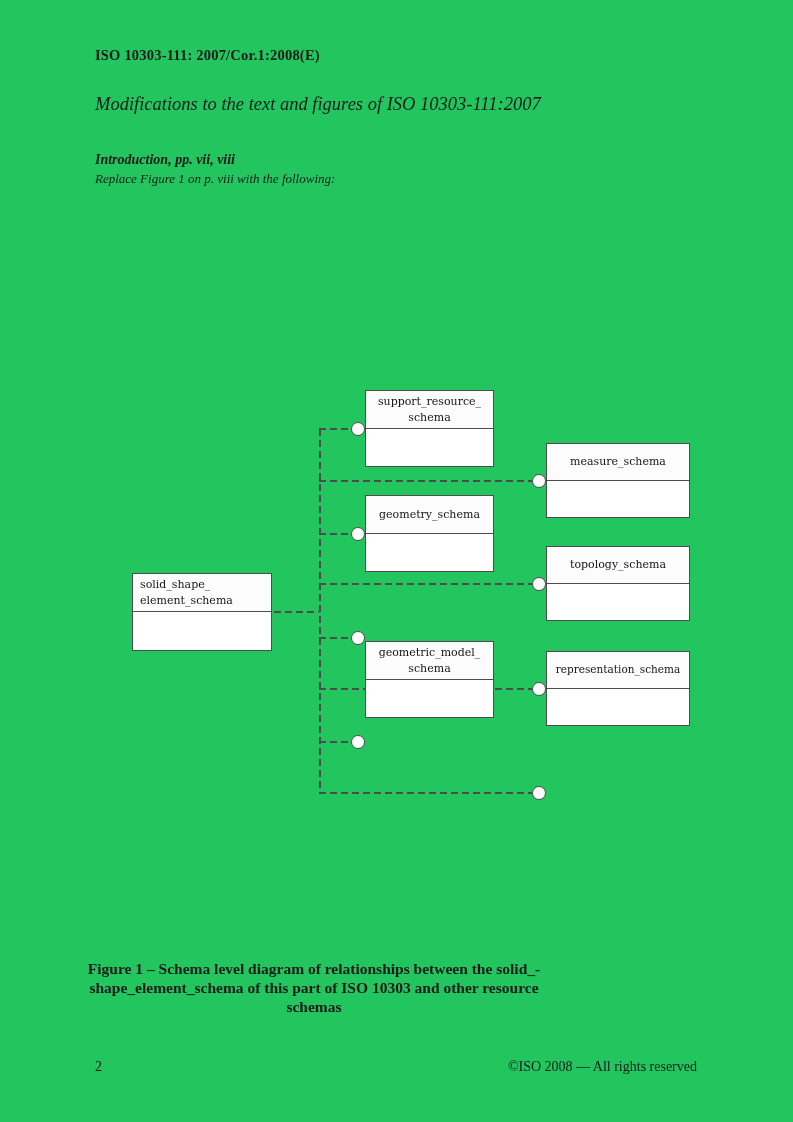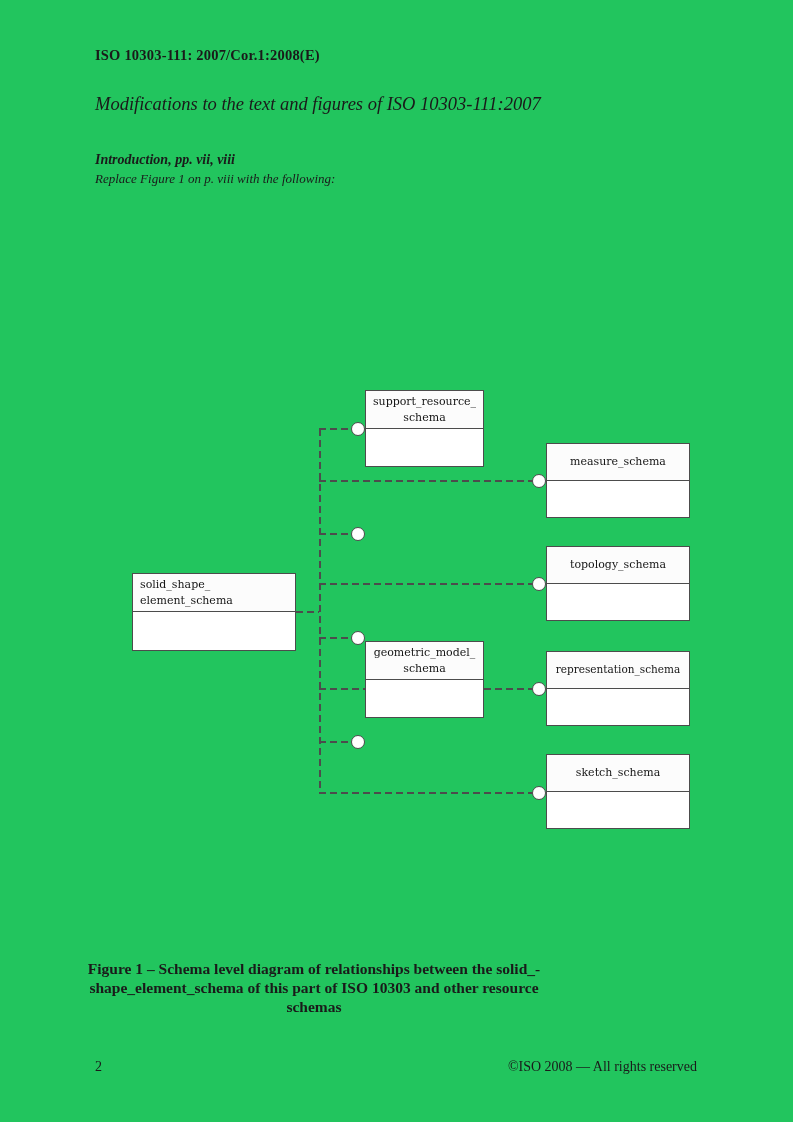--- a/index.html
+++ b/index.html
@@ -59,23 +59,23 @@
   }
   .schema-box .title {
     display: flex; flex-direction: column; justify-content: center;
     align-items: center; text-align: center;
     box-sizing: border-box; border-bottom: 1.5px solid #4c4c4c;
     font-family: "DejaVu Serif", serif;
     font-size: 11px; line-height: 15.5px; color: #151515;
     background: #fcfcfc; white-space: nowrap;
   }
   .schema-box.root .title { align-items: flex-start; padding-left: 7px; text-align: left; }
-  .col-root   { left: 132px; width: 164px; height: 78px; }
+  .col-root   { left: 132px; width: 140px; height: 78px; }
   .col-root   .title { height: 38px; }
-  .col-mid    { left: 365px; width: 119px; height: 77px; }
+  .col-mid    { left: 365px; width: 129px; height: 77px; }
   .col-mid    .title { height: 38px; }
   .col-right  { left: 546px; width: 144px; height: 75px; }
   .col-right  .title { height: 37px; }
   .schema-box .body { background: #ffffff; }
 
   .connector-circle {
     position: absolute; z-index: 3; box-sizing: border-box;
     width: 14px; height: 14px; border-radius: 50%;
     background: #ffffff; border: 1.5px solid #4c4c4c;
   }
@@ -114,20 +114,27 @@
     </div>
 
     <div class="schema-box col-mid" style="top:390px;">
       <div class="title">
         <div>support_resource_</div>
         <div>schema</div>
       </div>
       <div class="body"></div>
     </div>
 
+    <div class="schema-box col-mid" style="top:495px;">
+      <div class="title">
+        <div>geometry_schema</div>
+        <div></div>
+      </div>
+      <div class="body"></div>
+    </div>
 
     <div class="schema-box col-mid" style="top:599px;margin-top:42px;">
       <div class="title">
         <div>geometric_model_</div>
         <div>schema</div>
       </div>
       <div class="body"></div>
     </div>
 
 
@@ -145,26 +152,20 @@
       <div class="body"></div>
     </div>
 
     <div class="schema-box col-right" style="top:651px;">
       <div class="title" style="font-size:10.5px;">
         <div>representation_schema</div>
       </div>
       <div class="body"></div>
     </div>
 
-    <div class="schema-box col-right" style="top:754px;">
-      <div class="title">
-        <div>sketch_schema</div>
-      </div>
-      <div class="body"></div>
-    </div>
 
     <div class="connector-circle" style="left:351px; top:422px;"></div>
     <div class="connector-circle" style="left:351px; top:527px;"></div>
     <div class="connector-circle" style="left:351px; top:631px;"></div>
     <div class="connector-circle" style="left:351px; top:735px;"></div>
     <div class="connector-circle" style="left:532px; top:474px;"></div>
     <div class="connector-circle" style="left:532px; top:577px;"></div>
     <div class="connector-circle" style="left:532px; top:682px;"></div>
     <div class="connector-circle" style="left:532px; top:786px;"></div>
 

